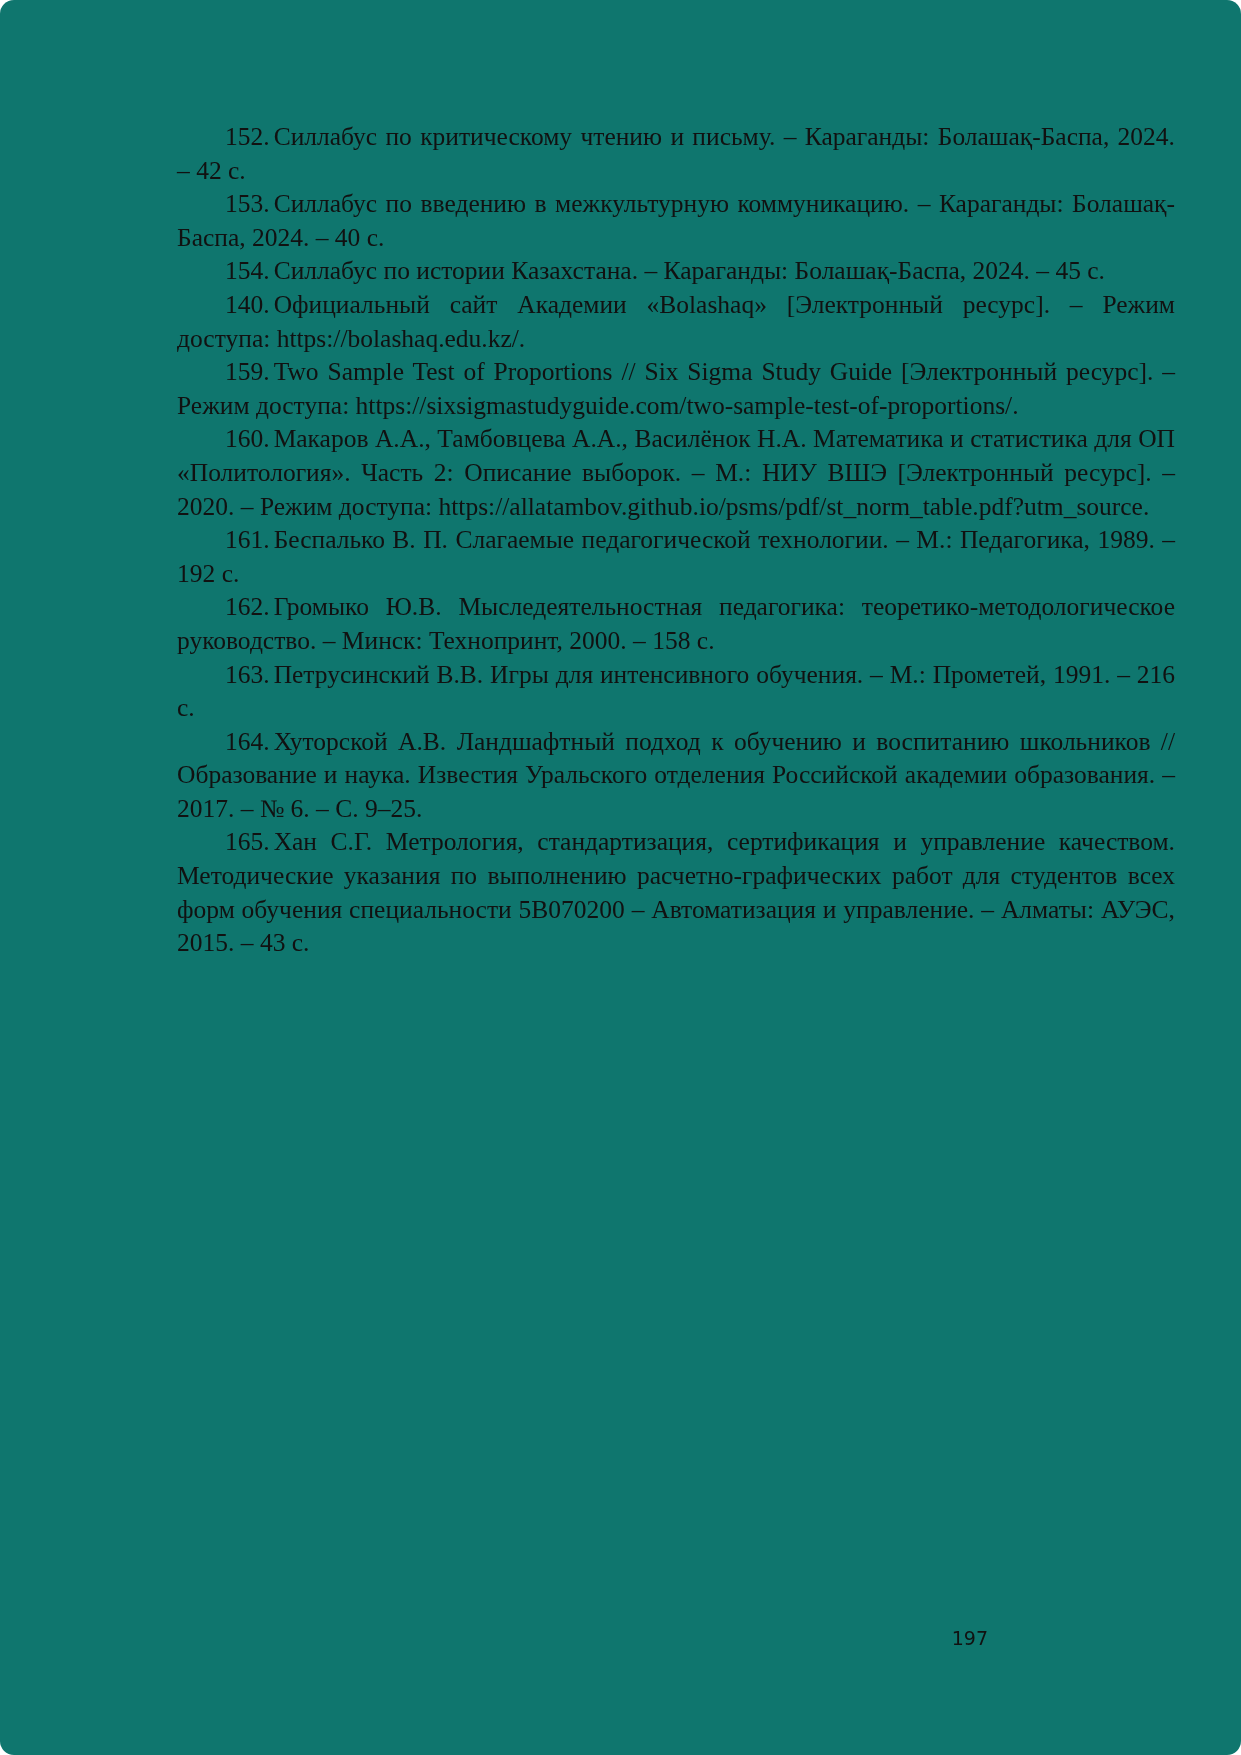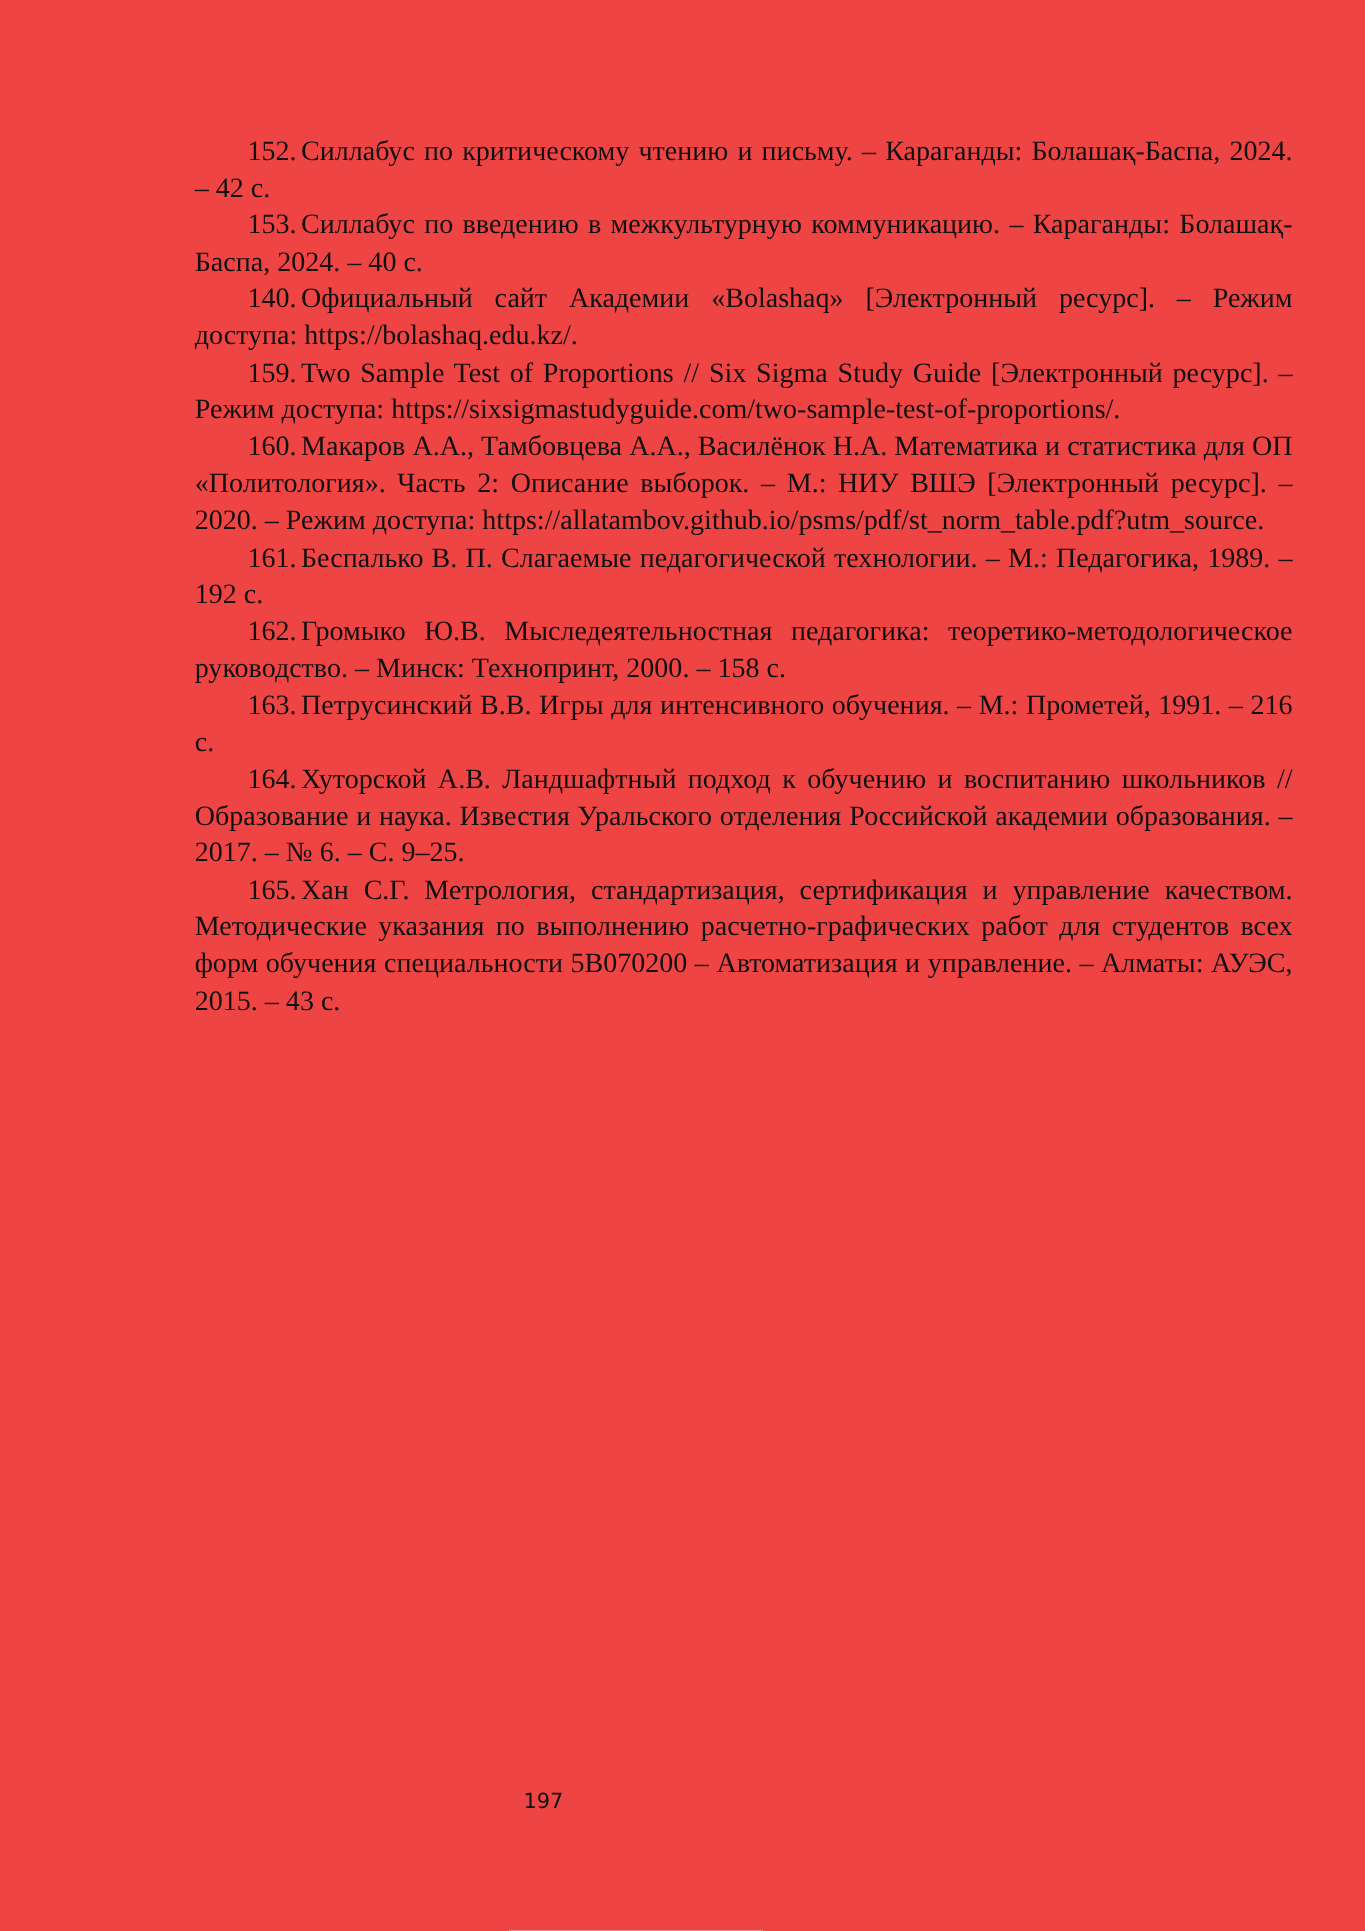--- a/index.html
+++ b/index.html
@@ -11,21 +11,22 @@
       width: 1241px;
       height: 1755px;
       position: relative;
       overflow: hidden;
     }
     .page {
       position: absolute;
       left: 0; top: 0;
       width: 1241px;
       height: 1755px;
-      background: #ef4444;
+      background: #0f766e;
+      border-radius: 14px;
     }
     .refs {
       position: absolute;
       left: 177px;
       top: 120px;
       width: 998px;
       font-family: "Liberation Serif", "DejaVu Serif", serif;
       font-size: 25.5px;
       line-height: 33.6px;
       color: #111111;
@@ -39,33 +40,34 @@
     .ref .num {
       display: inline-block;
       text-indent: 0;
       padding-right: 4px;
     }
     .page-number {
       position: absolute;
       left: 0;
       width: 988px;
       top: 1627px;
-      text-align: center;
+      text-align: right;
       font-family: "DejaVu Sans", "Liberation Sans", sans-serif;
       font-size: 19px;
       color: #111111;
     }
   </style>
 </head>
 <body>
 
 <div class="page">
   <div class="refs">
     <p class="ref"><span class="num">152.</span><span>Силлабус по критическому чтению и письму. – Караганды: Болашақ-Баспа, 2024. – 42 с.</span></p>
     <p class="ref"><span class="num">153.</span><span>Силлабус по введению в межкультурную коммуникацию. – Караганды: Болашақ-Баспа, 2024. – 40 с.</span></p>
+    <p class="ref"><span class="num">154.</span><span>Силлабус по истории Казахстана. – Караганды: Болашақ-Баспа, 2024. – 45 с.</span></p>
     <p class="ref"><span class="num">140.</span><span>Официальный сайт Академии «Bolashaq» [Электронный ресурс]. – Режим доступа: https://bolashaq.edu.kz/.</span></p>
     <p class="ref"><span class="num">159.</span><span>Two Sample Test of Proportions // Six Sigma Study Guide [Электронный ресурс]. – Режим доступа: https://sixsigmastudyguide.com/two-sample-test-of-proportions/.</span></p>
     <p class="ref"><span class="num">160.</span><span>Макаров А.А., Тамбовцева А.А., Василёнок Н.А. Математика и статистика для ОП «Политология». Часть 2: Описание выборок. – М.: НИУ ВШЭ [Электронный ресурс]. – 2020. – Режим доступа: https://allatambov.github.io/psms/pdf/st_norm_table.pdf?utm_source.</span></p>
     <p class="ref"><span class="num">161.</span><span>Беспалько В. П. Слагаемые педагогической технологии. – М.: Педагогика, 1989. –192 с.</span></p>
     <p class="ref"><span class="num">162.</span><span>Громыко Ю.В. Мыследеятельностная педагогика: теоретико-методологическое руководство. – Минск: Технопринт, 2000. – 158 с.</span></p>
     <p class="ref"><span class="num">163.</span><span>Петрусинский В.В. Игры для интенсивного обучения. – М.: Прометей, 1991. – 216 с.</span></p>
     <p class="ref"><span class="num">164.</span><span>Хуторской А.В. Ландшафтный подход к обучению и воспитанию школьников // Образование и наука. Известия Уральского отделения Российской академии образования. – 2017. – № 6. – С. 9–25.</span></p>
     <p class="ref"><span class="num">165.</span><span>Хан С.Г. Метрология, стандартизация, сертификация и управление качеством. Методические указания по выполнению расчетно-графических работ для студентов всех форм обучения специальности 5В070200 – Автоматизация и управление. – Алматы: АУЭС, 2015. – 43 с.</span></p>
   </div>
 

